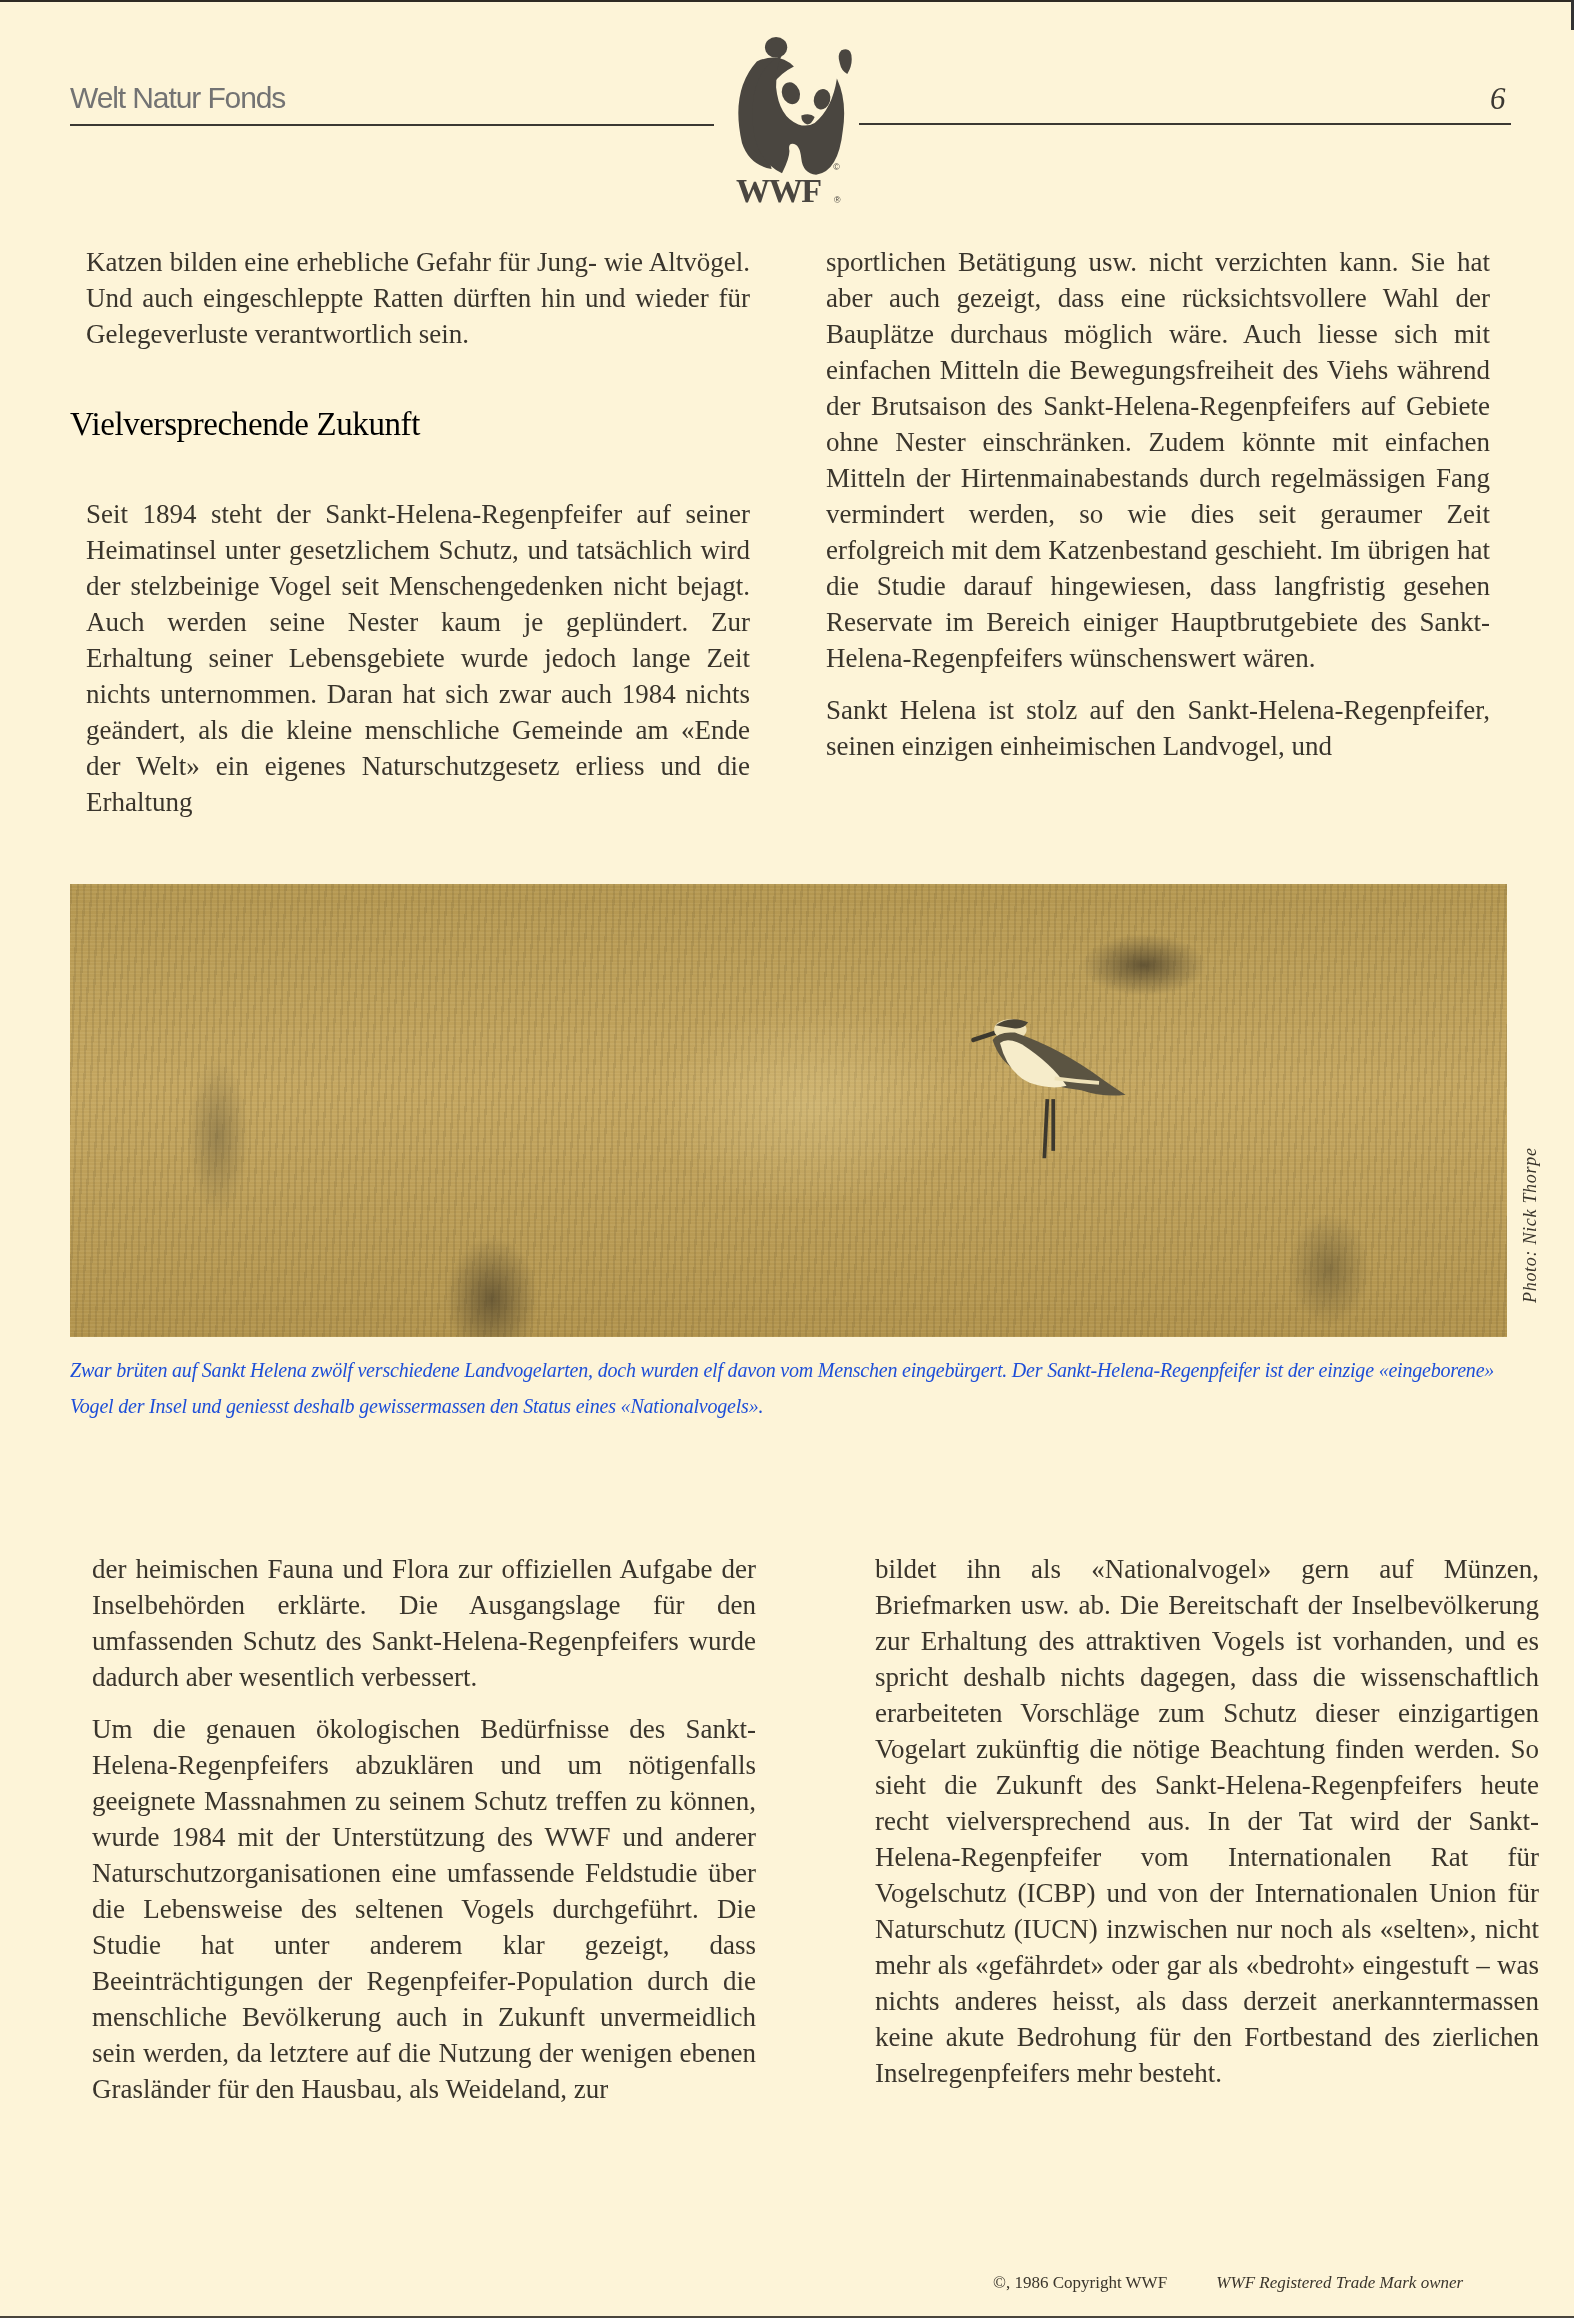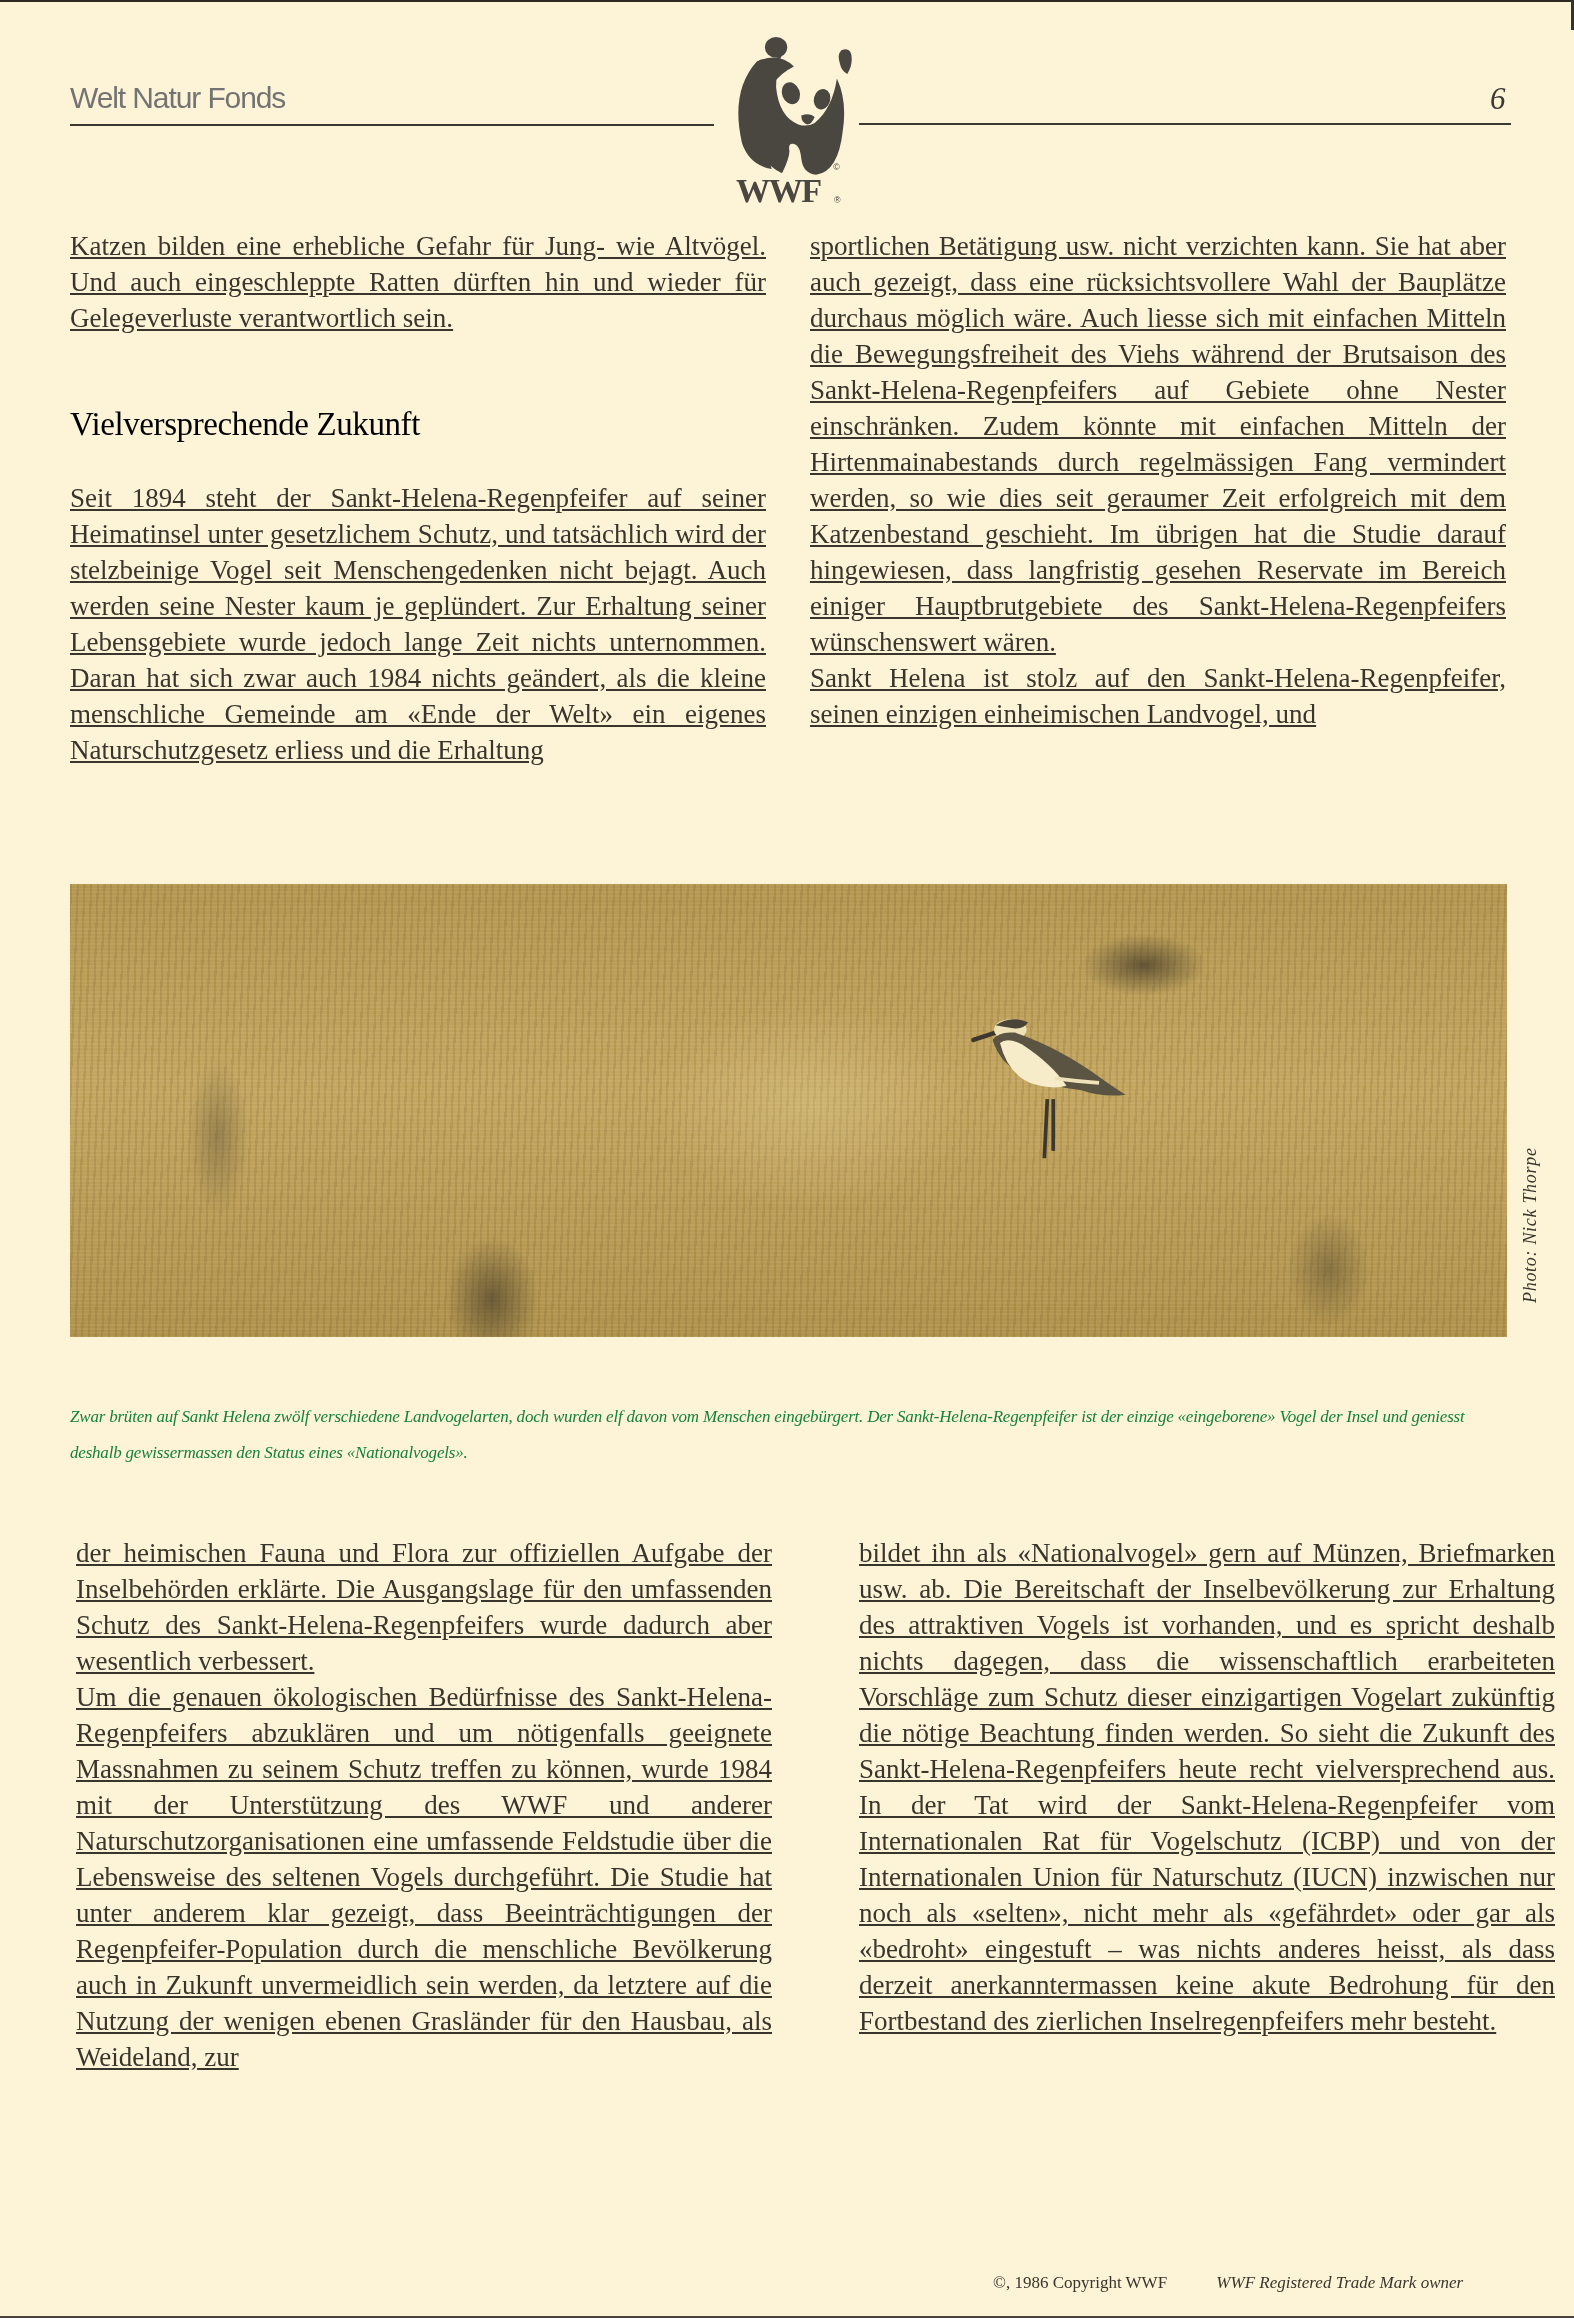--- a/index.html
+++ b/index.html
@@ -20,21 +20,21 @@
   }
   .hdr-rule-l { position:absolute; left:70px; top:124px; width:644px; height:1.5px; background:#3b3832; }
   .hdr-rule-r { position:absolute; left:859px; top:123px; width:652px; height:1.5px; background:#3b3832; }
   .page-num {
     position:absolute; left:1490px; top:81px; font-size:31px; font-style:italic; color:#3b3832;
   }
   .logo { position:absolute; left:730px; top:28px; width:130px; height:178px; }
   .logo svg { width:130px; height:178px; }
 
   .col { position:absolute; width:696px; font-size:27px; line-height:36px; text-align:justify; }
-  .col p { margin:0;text-decoration:underline; }
+  .col p { margin:16px; }
   .section-head { position:absolute; left:70px; top:406px; font-size:33px; color:#000000; letter-spacing:-0.4px; }
 
   .photo {
     position:absolute; left:70px; top:884px; width:1437px; height:453px;
     background:
       radial-gradient(ellipse 89px 44px at 1074px 81px, rgba(70,60,40,0.75), transparent 70%),
       radial-gradient(ellipse 67px 89px at 422px 415px, rgba(70,60,40,0.65), transparent 70%),
       radial-gradient(ellipse 59px 81px at 1259px 385px, rgba(80,70,45,0.45), transparent 70%),
       radial-gradient(ellipse 44px 111px at 148px 252px, rgba(90,80,55,0.4), transparent 70%),
       radial-gradient(ellipse 222px 148px at 741px 222px, rgba(240,225,170,0.25), transparent 70%),
@@ -43,21 +43,21 @@
       linear-gradient(180deg, #b39650 0%, #c4a660 45%, #b0924c 100%);
     overflow:hidden;
   }
   .bird { position:absolute; left:896px; top:126px; width:170px; height:193px; }
   .photo-credit {
     position:absolute; left:1520px; top:1170px; transform-origin:left top; transform:rotate(-90deg) translate(-133px,0);
     font-size:18px; font-style:italic; color:#3a352c; white-space:nowrap; letter-spacing:0.7px;
   }
   .caption {
     position:absolute; left:70px; top:1352px; width:1445px;
-    font-size:17px; line-height:36px; font-style:italic; color:#15803d; letter-spacing:-0.2px;margin-top:47px;
+    font-size:20px; line-height:36px; font-style:italic; color:#1d4ed8; letter-spacing:-0.2px;
   }
   .footer {
     position:absolute; left:993px; top:2273px; font-size:17px; color:#3a352c; white-space:nowrap;
   }
   .footer span + span { margin-left:45px;font-style:italic; }
 </style>
 </head>
 <body>
 
 <div class="topedge"></div>

